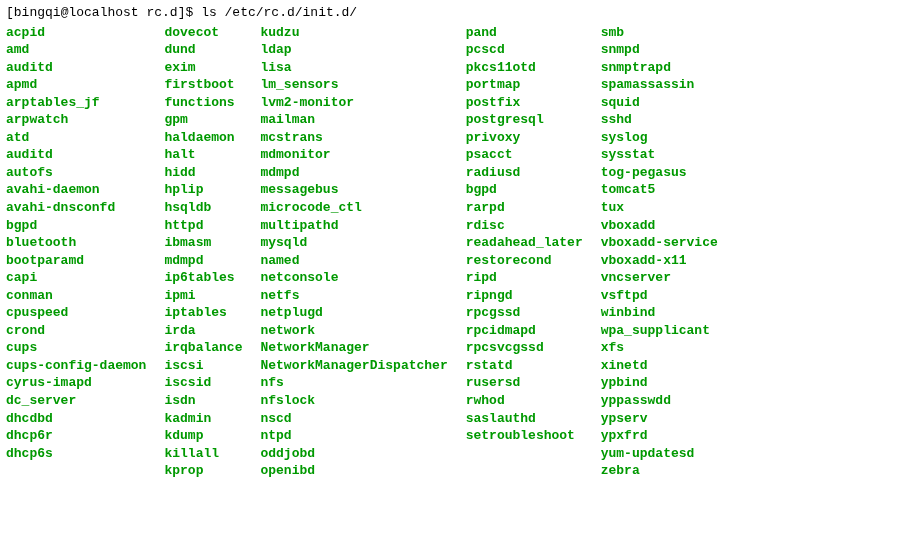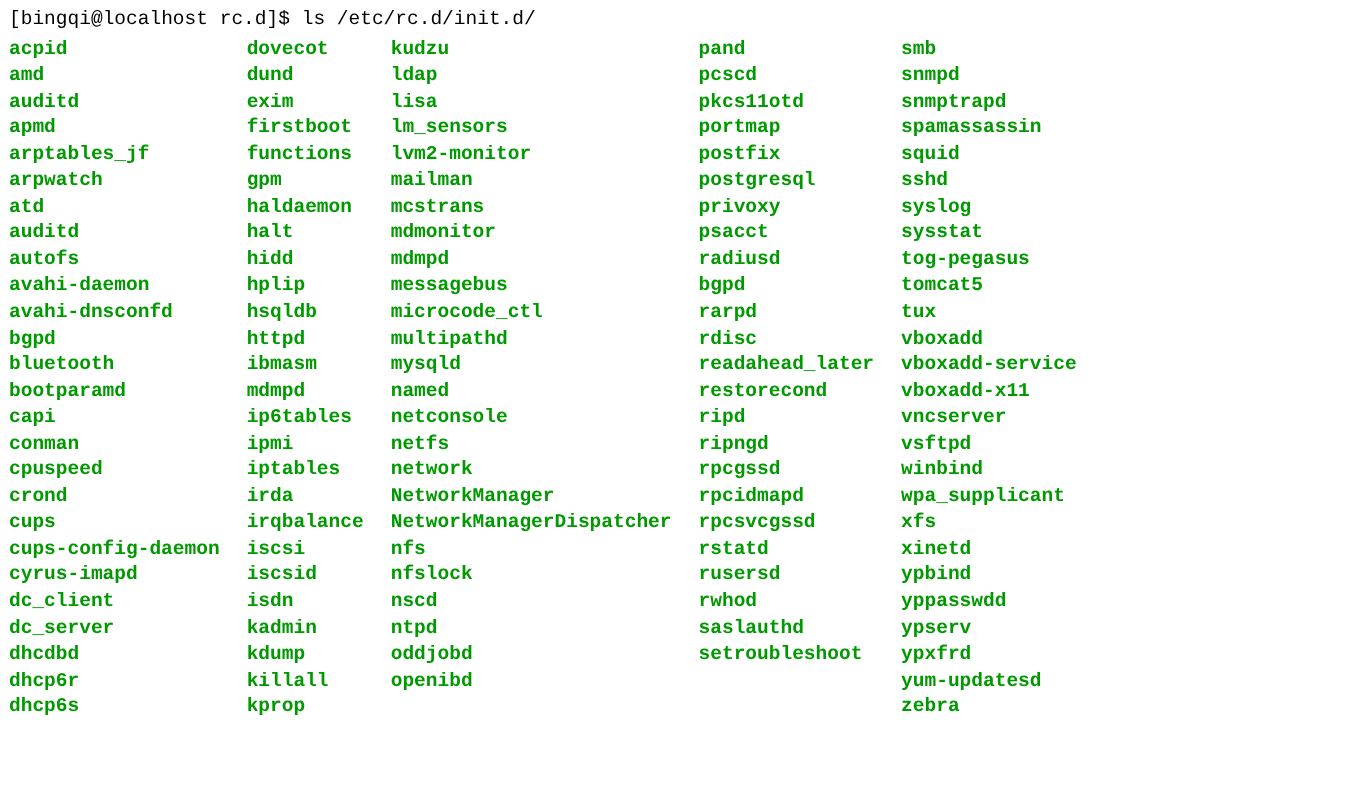--- a/index.html
+++ b/index.html
@@ -56,21 +56,20 @@
       <div class="entry">bgpd</div>
       <div class="entry">bluetooth</div>
       <div class="entry">bootparamd</div>
       <div class="entry">capi</div>
       <div class="entry">conman</div>
       <div class="entry">cpuspeed</div>
       <div class="entry">crond</div>
       <div class="entry">cups</div>
       <div class="entry">cups-config-daemon</div>
       <div class="entry">cyrus-imapd</div>
-      <div class="entry">dc_client</div>
       <div class="entry">dc_server</div>
       <div class="entry">dhcdbd</div>
       <div class="entry">dhcp6r</div>
       <div class="entry">dhcp6s</div>
     </div>
     <div class="col">
       <div class="entry">dovecot</div>
       <div class="entry">dund</div>
       <div class="entry">exim</div>
       <div class="entry">firstboot</div>
@@ -107,20 +106,21 @@
       <div class="entry">mcstrans</div>
       <div class="entry">mdmonitor</div>
       <div class="entry">mdmpd</div>
       <div class="entry">messagebus</div>
       <div class="entry">microcode_ctl</div>
       <div class="entry">multipathd</div>
       <div class="entry">mysqld</div>
       <div class="entry">named</div>
       <div class="entry">netconsole</div>
       <div class="entry">netfs</div>
+      <div class="entry">netplugd</div>
       <div class="entry">network</div>
       <div class="entry">NetworkManager</div>
       <div class="entry">NetworkManagerDispatcher</div>
       <div class="entry">nfs</div>
       <div class="entry">nfslock</div>
       <div class="entry">nscd</div>
       <div class="entry">ntpd</div>
       <div class="entry">oddjobd</div>
       <div class="entry">openibd</div>
     </div>

